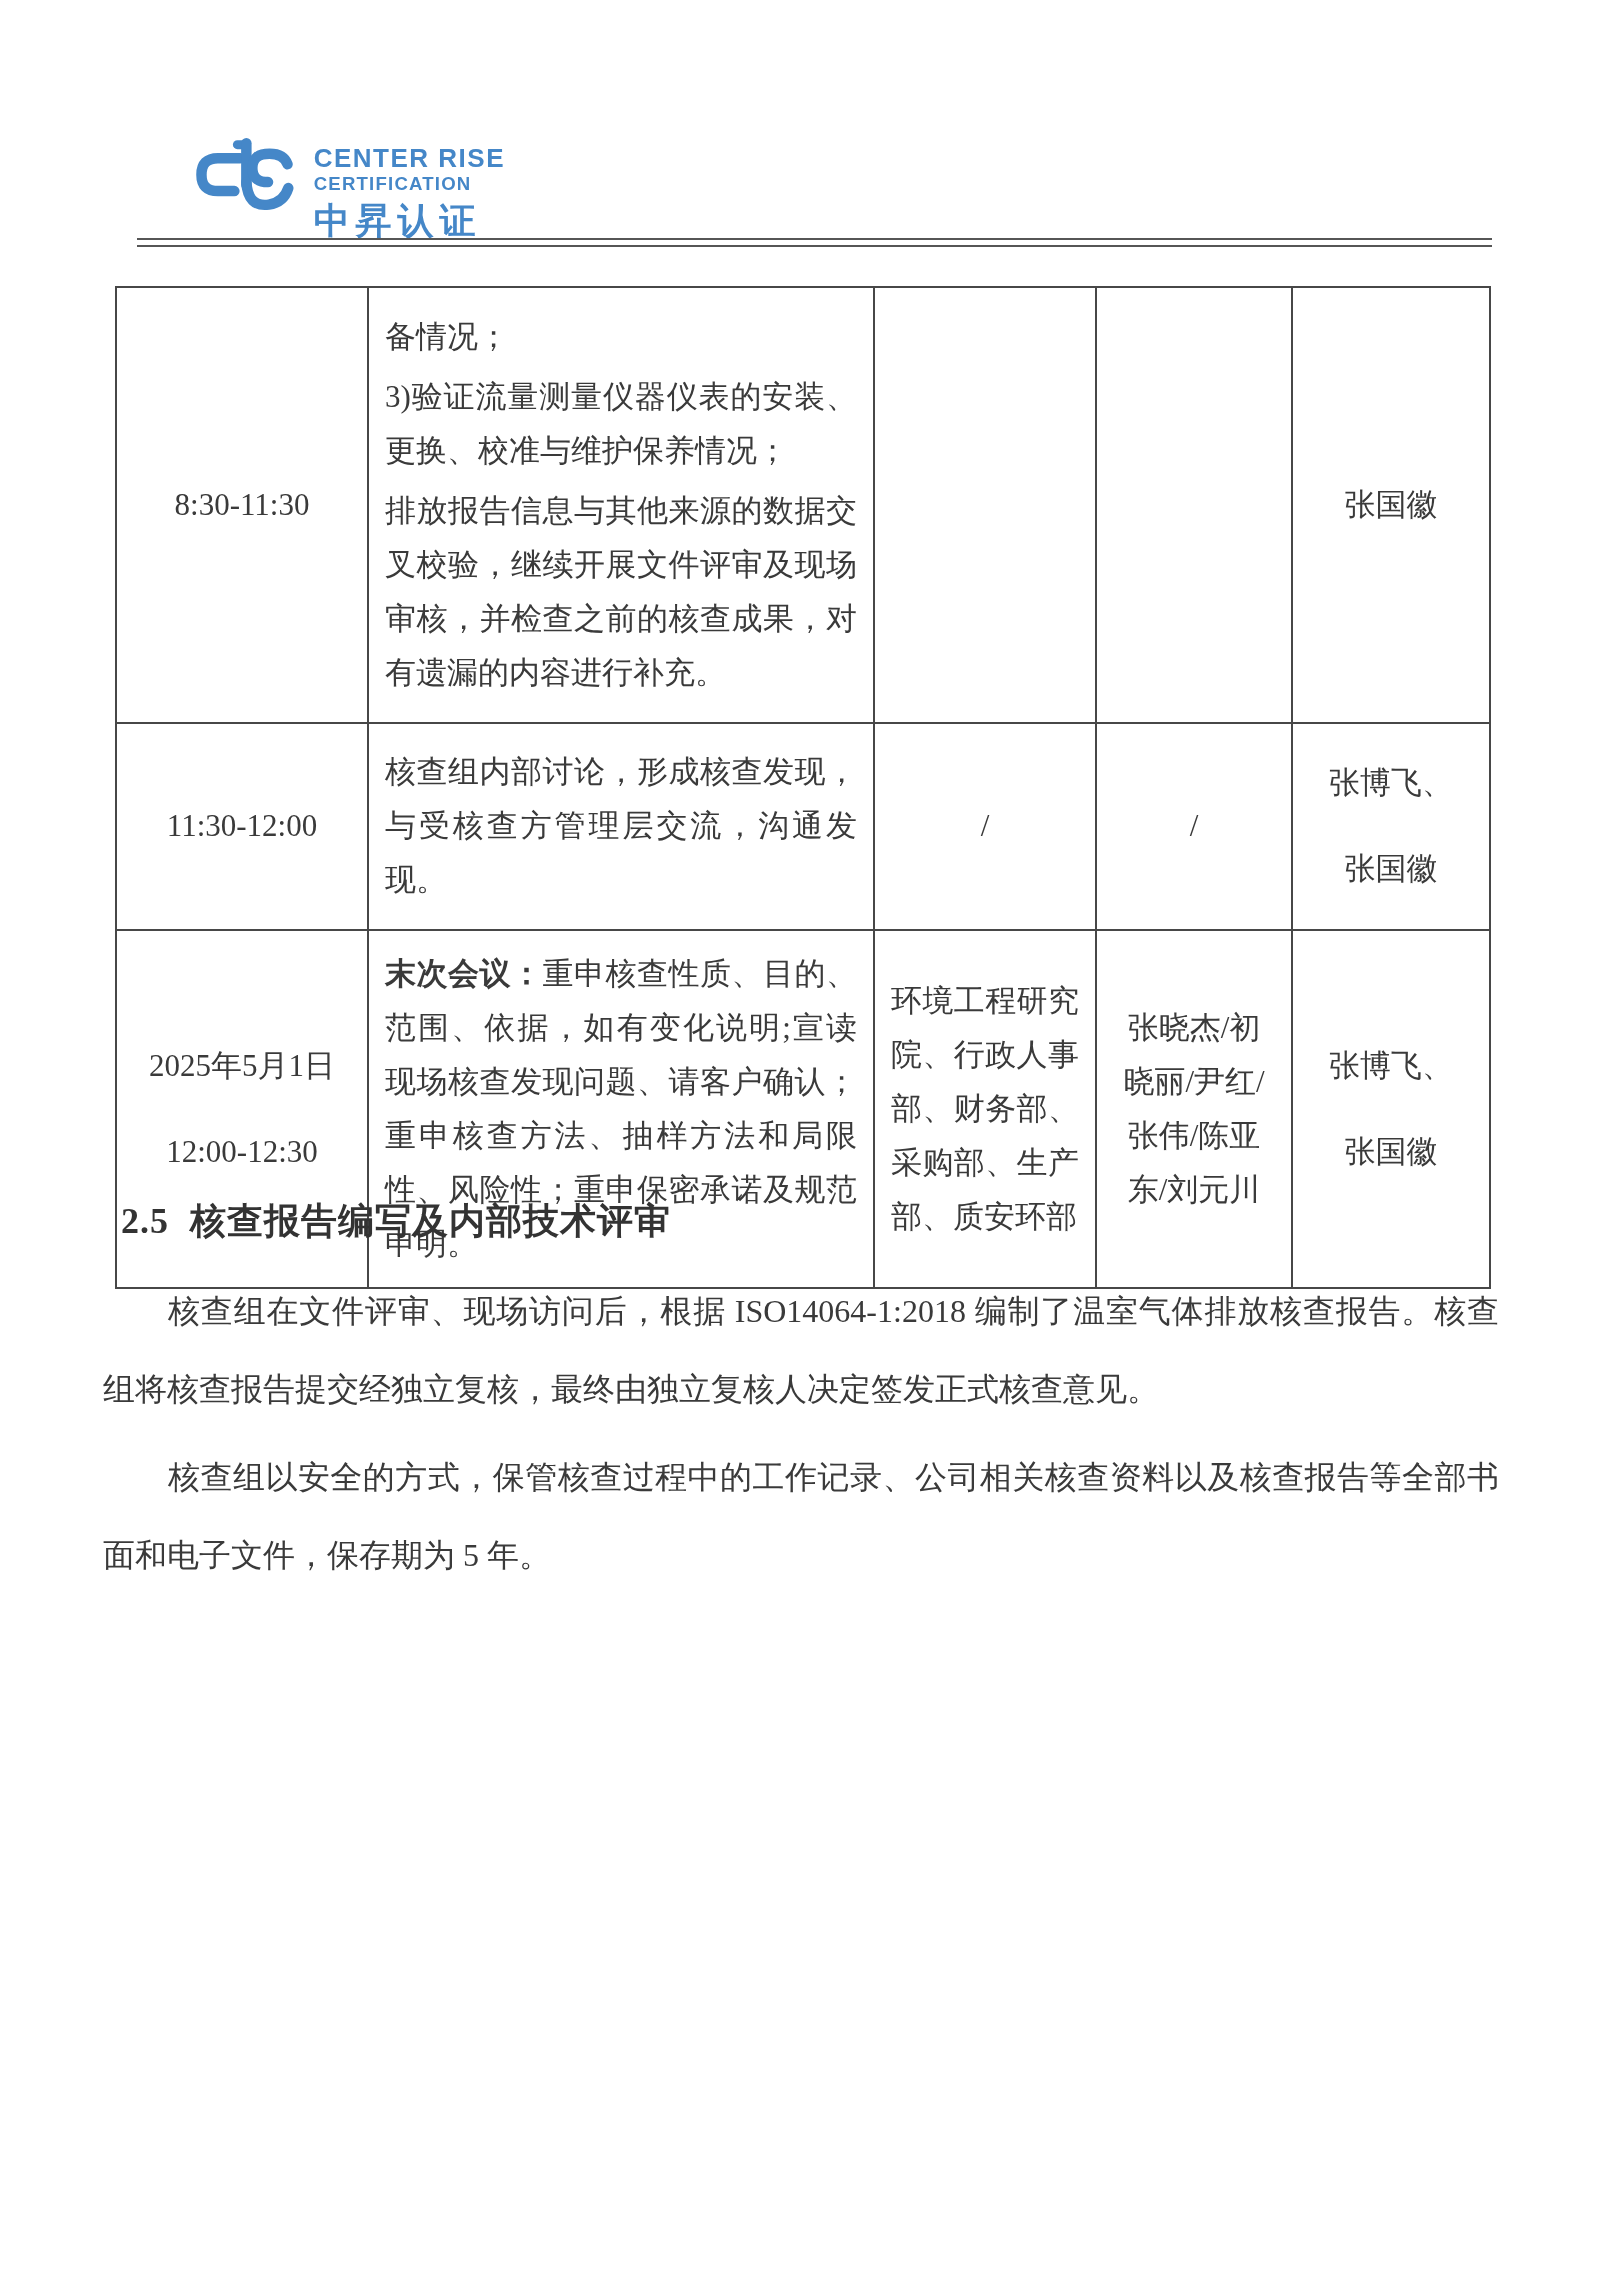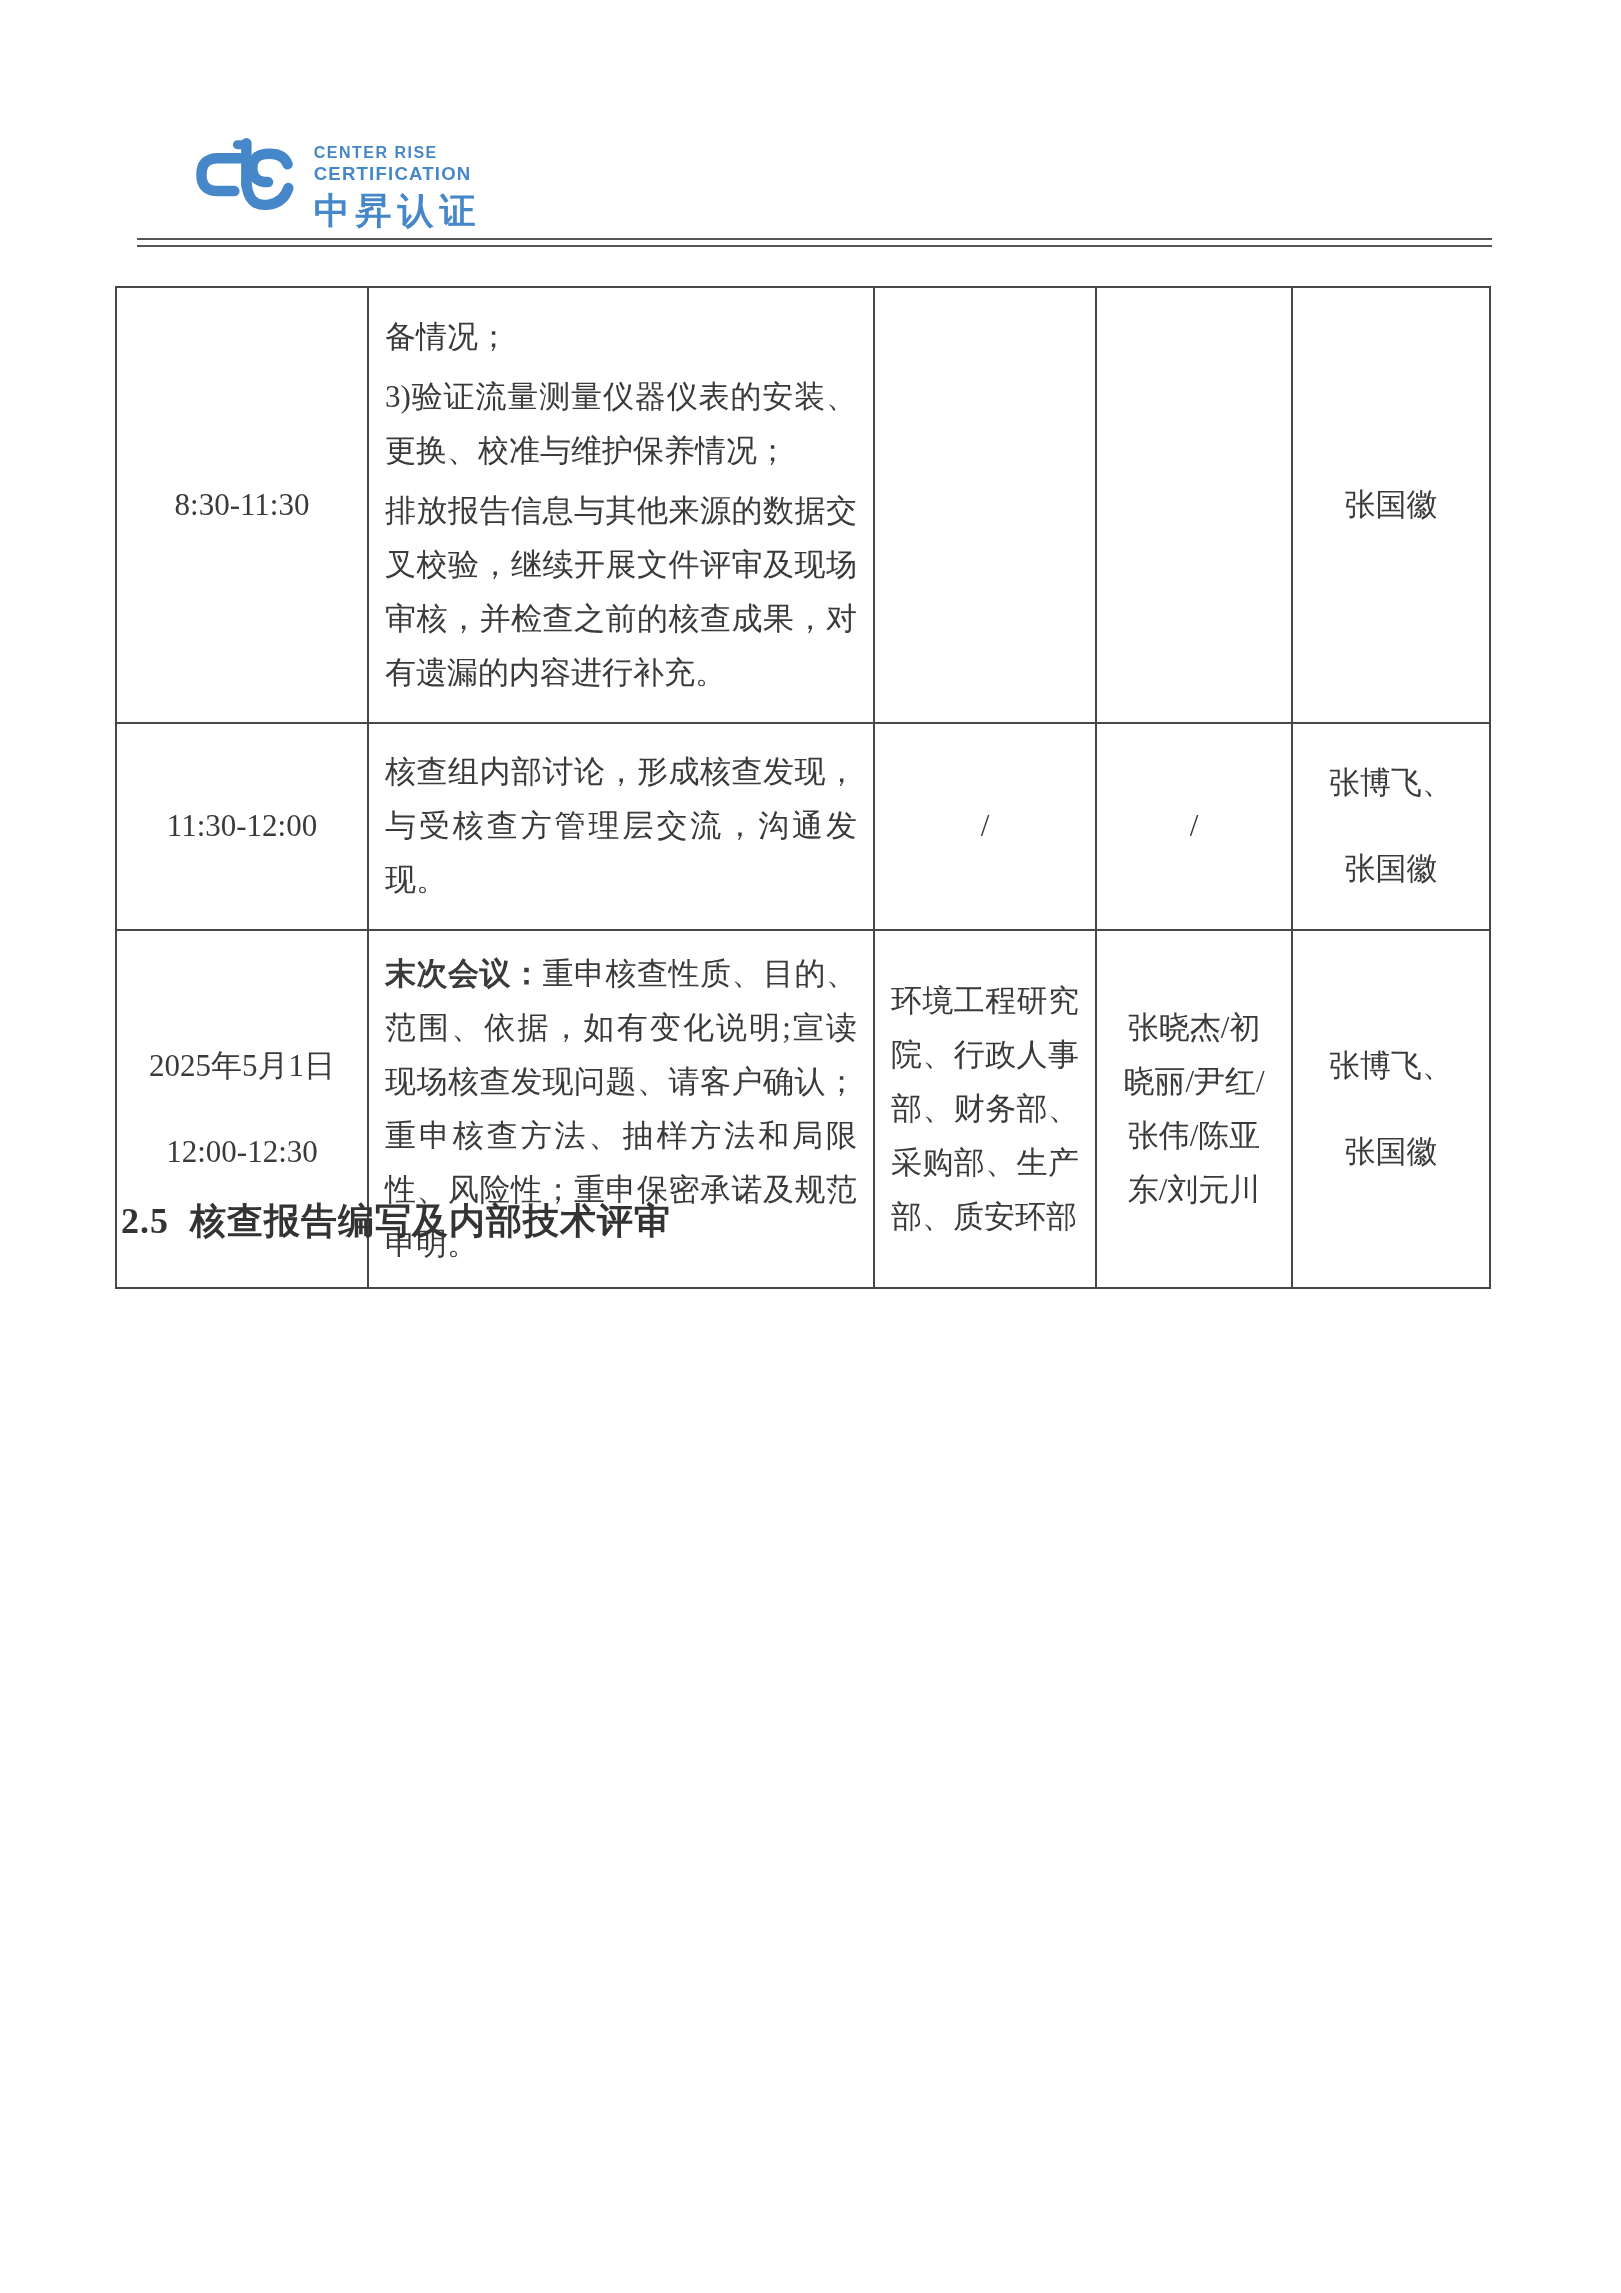--- a/index.html
+++ b/index.html
@@ -25,21 +25,21 @@
     position:absolute;left:182px;top:135px;
     display:flex;align-items:flex-start;gap:15.7px;
   }
   .logo svg{display:block;}
   .logo-text{
     font-family:"Liberation Sans", sans-serif;
     color:var(--accent);
     line-height:1;
     padding-top:9.8px;
   }
-  .logo-text .lt1{font-size:16px;font-weight:bold;letter-spacing:1.5px;}
+  .logo-text .lt1{font-size:26px;font-weight:bold;letter-spacing:1.5px;}
   .logo-text .lt2{font-size:18.6px;font-weight:bold;letter-spacing:1.2px;margin-top:3.9px;}
   .logo-text .lt3{font-size:36px;font-weight:bold;letter-spacing:5.9px;margin-top:10px;}
 
   .header-rule{
     position:absolute;left:137px;top:238px;
     width:1355px;height:4.9px;
     border-top:2.9px solid var(--rule);
     border-bottom:2.9px solid var(--rule);
   }
 
@@ -155,15 +155,19 @@
         <td class="cell-dept">环境工程研究院、行政人事部、财务部、采购部、生产部、质安环部</td>
         <td class="cell-part">张晓杰/初晓丽/尹红/张伟/陈亚东/刘元川</td>
         <td class="cell-aud wide">张博飞、
 张国徽</td>
       </tr>
     </tbody>
   </table>
 
   <h2 class="section-heading"><span class="h-num">2.5</span><span>核查报告编写及内部技术评审</span></h2>
 
+  <div class="body-text">
+    <p>核查组在文件评审、现场访问后，根据 ISO14064-1:2018 编制了温室气体排放核查报告。核查组将核查报告提交经独立复核，最终由独立复核人决定签发正式核查意见。</p>
+    <p>核查组以安全的方式，保管核查过程中的工作记录、公司相关核查资料以及核查报告等全部书面和电子文件，保存期为 5 年。</p>
+  </div>
 
 </div>
 
 
 </body></html>

